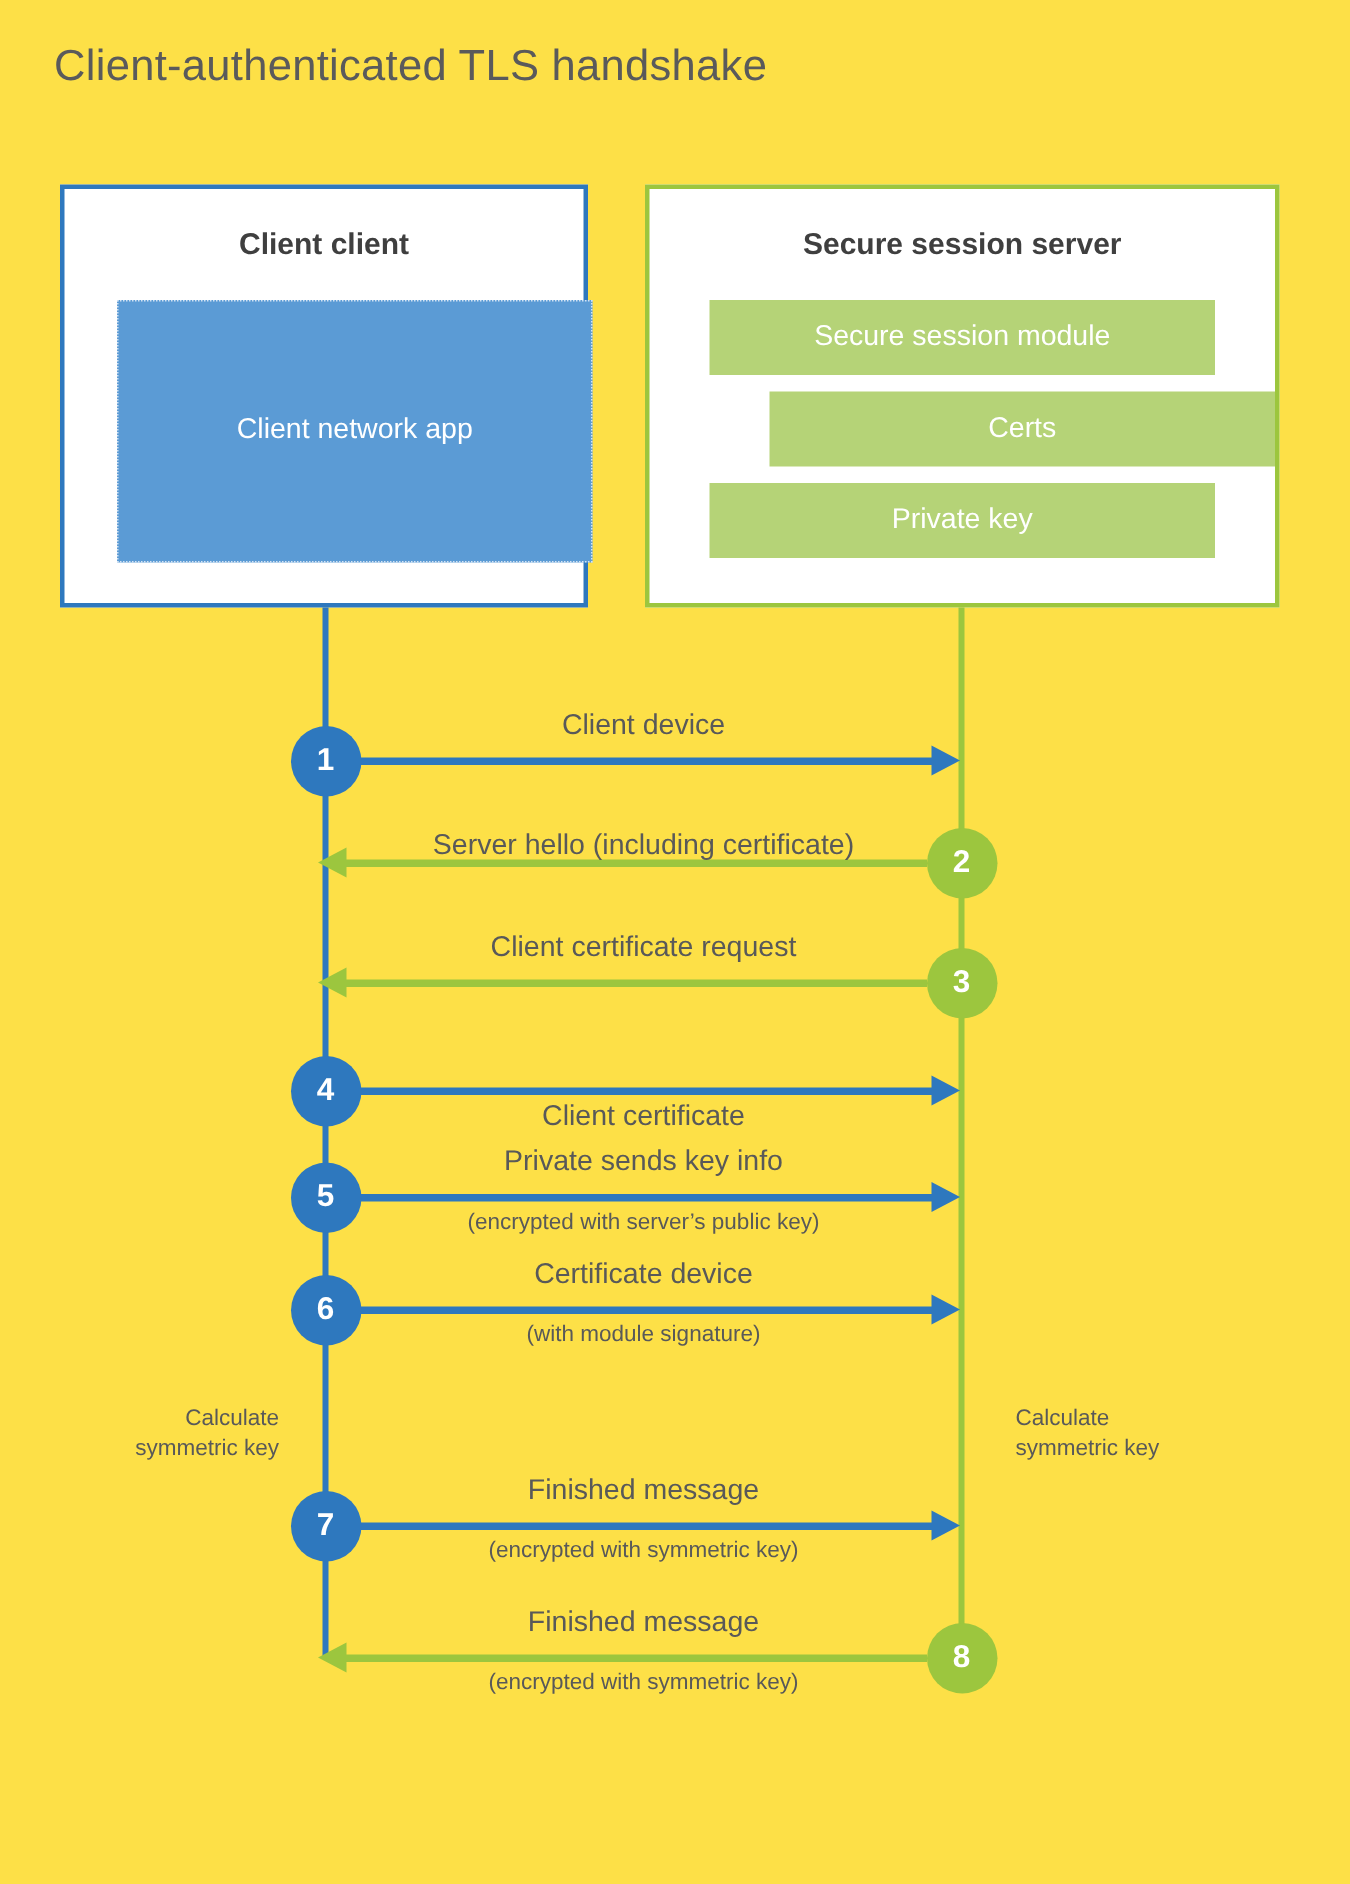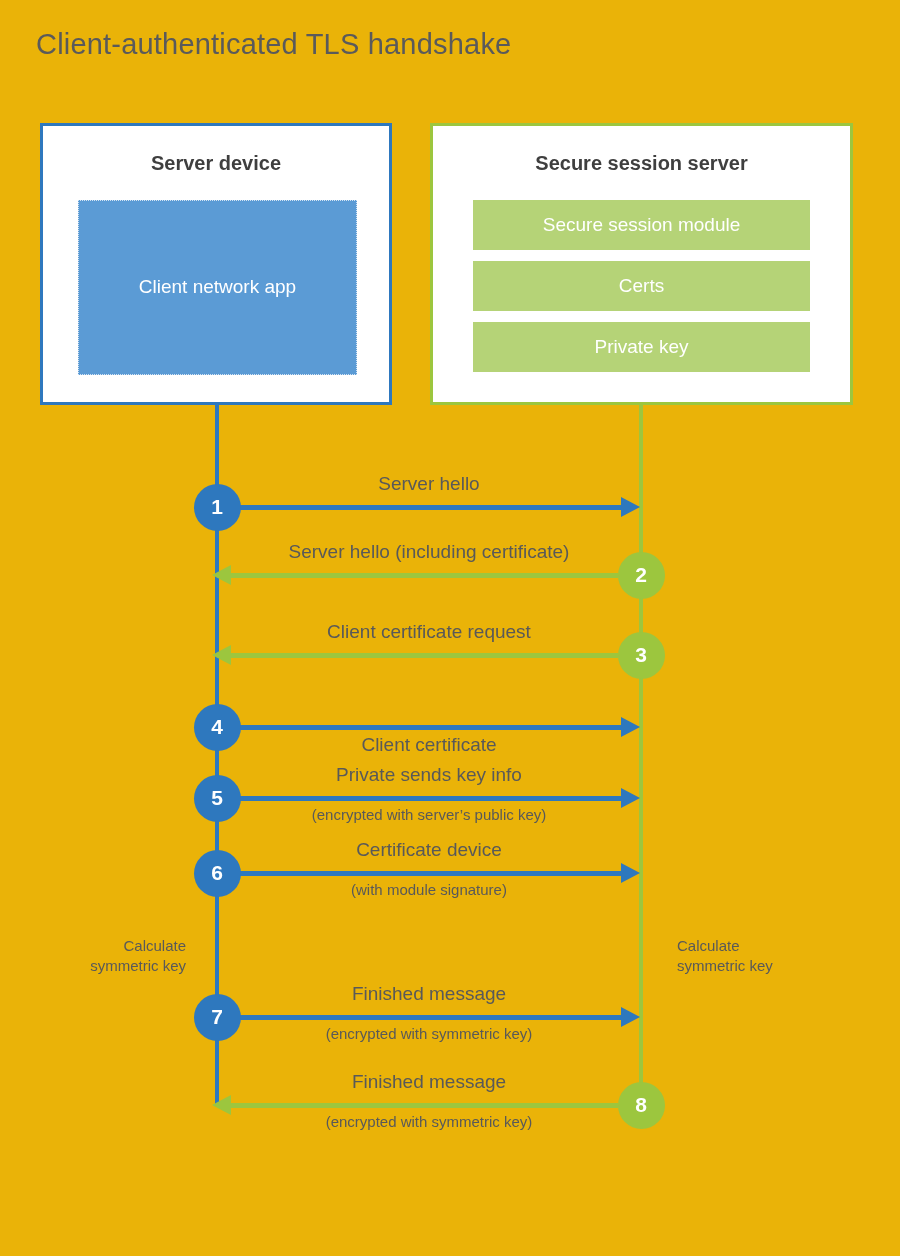--- a/index.html
+++ b/index.html
@@ -5,46 +5,46 @@
   :root{
     --blue:#2E78BE;
     --blue-light:#5B9BD5;
     --green:#9CC63E;
     --green-light:#B5D377;
     --text:#595959;
     --heading:#3F3F3F;
   }
   html,body{margin:0;padding:0;background:#ffffff;}
   body{font-family:"Liberation Sans","DejaVu Sans",sans-serif;}
-  .canvas{position:relative;width:900px;height:1256px;background:#eab308;overflow:hidden;}
+  .canvas{position:relative;width:900px;height:1256px;background:#fde047;overflow:hidden;}
 
   .title{
     position:absolute;left:36px;top:28px;margin:0;
     font-size:29px;font-weight:400;color:#5A5A5B;letter-spacing:.2px;
   }
 
   
   .box{position:absolute;top:123px;height:282px;background:#fff;box-sizing:border-box;}
   .box.client{left:40px;width:352px;border:3px solid var(--blue);}
   .box.server{left:430px;width:423px;border:3px solid var(--green);}
   .box-title{
     text-align:center;margin-top:26px;font-size:20px;font-weight:bold;color:var(--heading);
   }
   .app-box{
-    position:absolute;left:35px;top:74px;width:279px;height:175px;
+    position:absolute;left:35px;top:74px;width:317px;height:175px;
     background:var(--blue-light);border:1px dotted #d4e4f4;box-sizing:border-box;
     display:flex;align-items:center;justify-content:center;text-align:center;
   }
   .app-text{max-width:175px;color:#ffffff;font-size:19px;line-height:1.5;}
   .bar{
     position:absolute;left:40px;width:337px;height:50px;background:var(--green-light);
     display:flex;align-items:center;justify-content:center;
     color:#ffffff;font-size:19px;
   }
-  .bar1{top:74px;} .bar2{top:135px;} .bar3{top:196px;}
+  .bar1{top:74px;} .bar2{top:135px;margin-left:40px;} .bar3{top:196px;}
 
   
   .lifeline{position:absolute;top:405px;width:4px;height:700px;}
   .blue-line{left:215px;background:var(--blue);}
   .green-line{left:639px;background:var(--green);}
 
   
   .shaft{position:absolute;height:5px;}
   .shaft.blue{background:var(--blue);}
   .shaft.green{background:var(--green);}
@@ -74,45 +74,45 @@
   .calc-right{left:677px;top:936px;width:124px;text-align:left;}
 </style>
 </head>
 <body>
 
 <div class="canvas">
 
   <h1 class="title">Client-authenticated TLS handshake</h1>
 
   <div class="box client">
-    <div class="box-title">Server device</div>
+    <div class="box-title">Client client</div>
     <div class="app-box">
       <span class="app-text">Client network app</span>
     </div>
   </div>
 
   <div class="box server">
     <div class="box-title">Secure session server</div>
     <div class="bar bar1">Secure session module</div>
     <div class="bar bar2">Certs</div>
     <div class="bar bar3">Private key</div>
   </div>
 
   <div class="lifeline blue-line"></div>
   <div class="lifeline green-line"></div>
 
   <div id="steps">
       <div class="shaft blue" style="left: 240px; top: 505px; width: 382px;"></div>
       <div class="head right" style="left: 621px; top: 497px;"></div>
       <div class="circle blue" style="left: 193.5px; top: 483.5px;">1</div>
-      <div class="msg-label" style="top: 473px;">Server hello</div>
+      <div class="msg-label" style="top: 473px;">Client device</div>
       <div class="head left" style="left: 212px; top: 565px;"></div>
       <div class="shaft green" style="left: 230px; top: 573px; width: 388px;"></div>
       <div class="circle green" style="left: 617.5px; top: 551.5px;">2</div>
-      <div class="msg-label" style="top: 541px;">Server hello (including certificate)</div>
+      <div class="msg-label" style="top: 553px;">Server hello (including certificate)</div>
       <div class="head left" style="left: 212px; top: 645px;"></div>
       <div class="shaft green" style="left: 230px; top: 653px; width: 388px;"></div>
       <div class="circle green" style="left: 617.5px; top: 631.5px;">3</div>
       <div class="msg-label" style="top: 621px;">Client certificate request</div>
       <div class="shaft blue" style="left: 240px; top: 725px; width: 382px;"></div>
       <div class="head right" style="left: 621px; top: 717px;"></div>
       <div class="circle blue" style="left: 193.5px; top: 703.5px;">4</div>
       <div class="msg-label" style="top: 734px;">Client certificate</div>
       <div class="shaft blue" style="left: 240px; top: 796px; width: 382px;"></div>
       <div class="head right" style="left: 621px; top: 788px;"></div>

